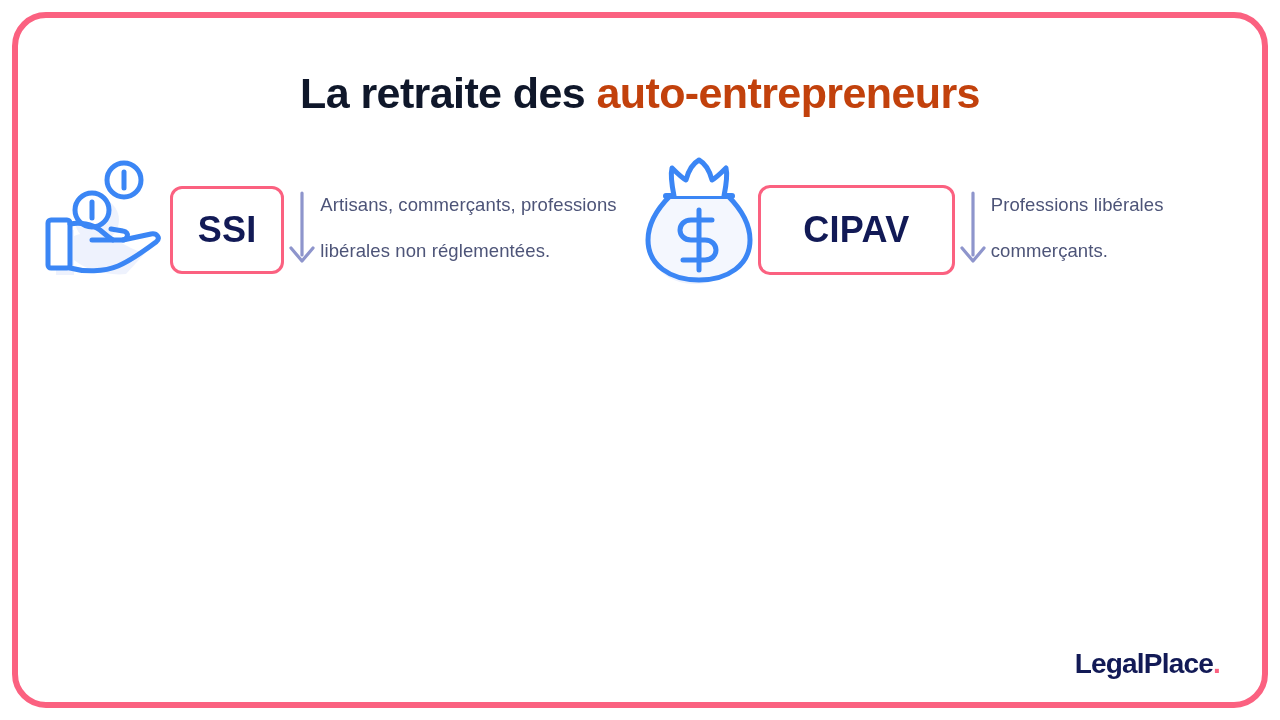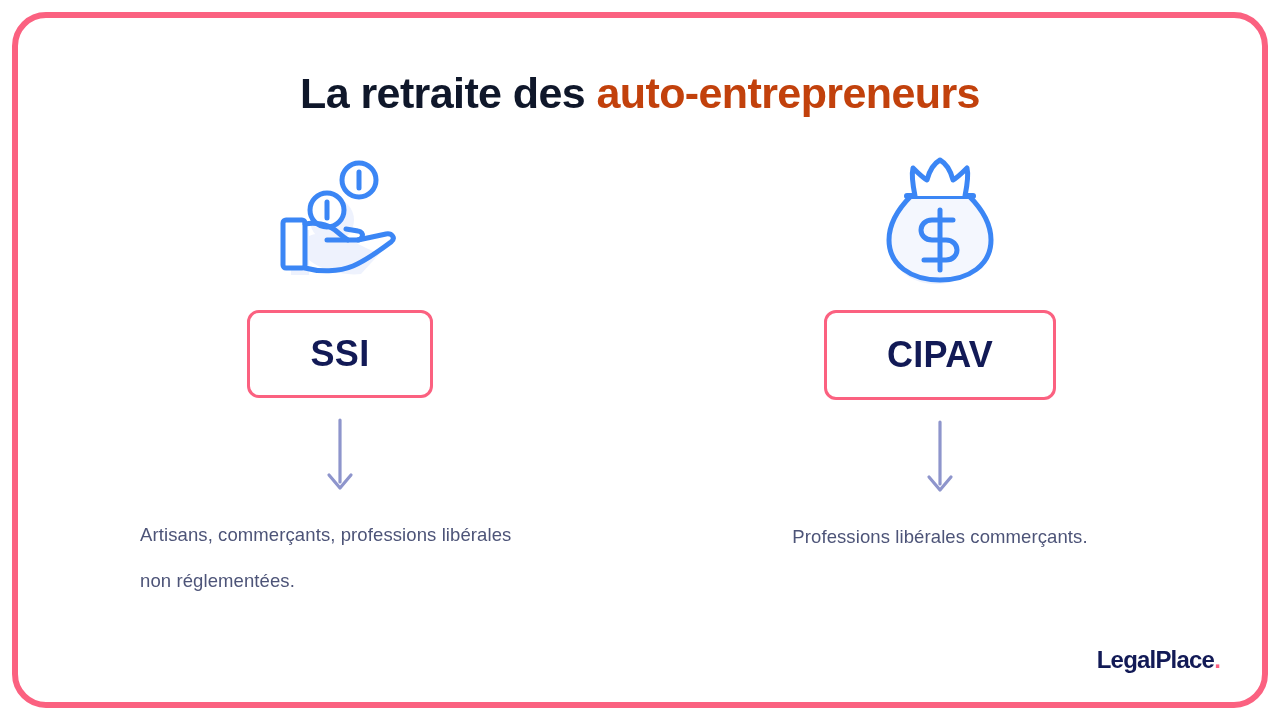--- a/index.html
+++ b/index.html
@@ -52,21 +52,21 @@
     position: absolute;
     left: 40px;
     top: 150px;
     width: 1200px;
     display: flex;
     flex-direction: row;
   }
   .column {
     width: 50%;
     display: flex;
-    flex-direction: column;
+    flex-direction: row;
     align-items: center;
   }
 
   
   .icon-wrap {
     height: 140px;
     display: flex;
     align-items: center;
     justify-content: center;
   }
@@ -109,22 +109,22 @@
     line-height: 46px;
     text-align: left;
     max-width: 400px;
     letter-spacing: 0.1px;
   }
 
   
   .logo {
     position: absolute;
     right: 60px;
-    bottom: 48px;
-    font-size: 24px;
+    bottom: 42px;
+    font-size: 28px;
     font-weight: bold;
     color: #121a56;
     letter-spacing: -0.8px;
     line-height: 1;
   }
   .logo .dot { color: #fb6180; }
 </style>
 </head>
 <body>
 

